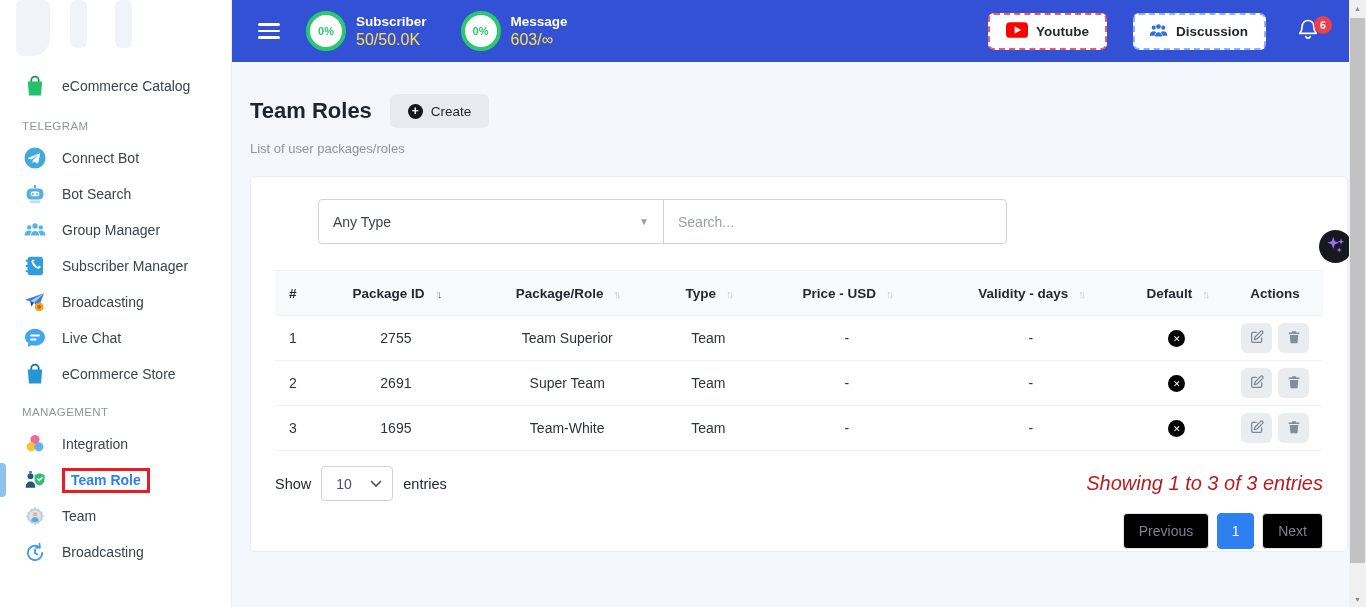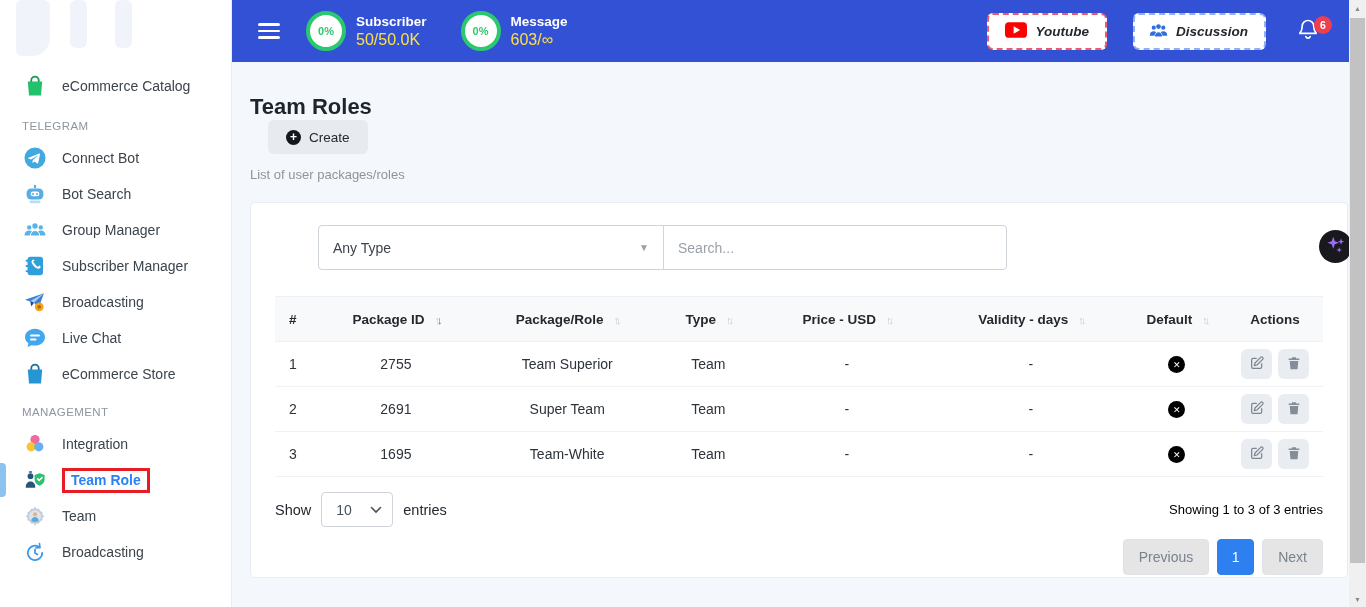--- a/index.html
+++ b/index.html
@@ -29,28 +29,28 @@
   .main { flex:1; display:flex; flex-direction:column; height:607px; position:relative; }
   .topbar { height:62px; background:#3351d4; display:flex; align-items:center; padding:0 42px 0 26px; flex:0 0 62px; }
   .hamburger { width:22px; cursor:pointer; margin-right:26px; }
   .hamburger span { display:block; height:2.5px; background:#fff; border-radius:2px; margin:4px 0; }
   .topbar-stats { display:flex; align-items:center; gap:34px; }
   .stat { display:flex; align-items:center; gap:10px; }
   .stat-circle { width:40px; height:40px; border-radius:50%; background:#fff; border:4px solid #2bc86f; display:flex; align-items:center; justify-content:center; font-size:11px; font-weight:700; color:#2bc86f; }
   .stat-label { color:#fff; font-size:13.5px; font-weight:700; line-height:1.35; }
   .stat-value { color:#fde047; font-size:16px; font-weight:400; }
   .topbar-right { margin-left:auto; display:flex; align-items:center; }
-  .tb-btn { display:flex; align-items:center; gap:8px; height:37px; padding:0 16px; border-radius:6px; background:#fff; font-size:13.5px; font-weight:600; color:#23292f; cursor:pointer;font-style:italic; }
+  .tb-btn { display:flex; align-items:center; gap:8px; height:37px; padding:0 16px; border-radius:6px; background:#fff; font-size:13.5px; font-weight:600; color:#23292f; cursor:pointer; }
   .tb-btn.youtube { border:2px dashed #f05b63; }
   .tb-btn.discussion { border:2px dashed #8fb0f5; margin-left:26px;padding-left:14px; }
   .bell-wrap { position:relative; margin-left:30px; cursor:pointer; width:28px; height:30px; }
   .bell-badge { position:absolute; top:0px; right:-8px; min-width:18px; height:18px; border-radius:50%; background:#ee3f4f; color:#fff; font-size:10.5px; font-weight:700; display:flex; align-items:center; justify-content:center; }
 
   .content { flex:1; background:#f4f7fc; padding:32px 18px 0 18px; overflow:hidden; }
-  .title-row { display:flex; align-items:flex-start;flex-direction:column; }
+  .title-row { display:flex; align-items:center; }
   .page-title { font-size:22px; font-weight:700; color:#1d242c; }
   .create-btn { margin-left:18px; display:flex; align-items:center; gap:8px; background:#e7eaef; border:none; border-radius:6px; height:34px; padding:0 18px; font-size:13.5px; color:#23292f; cursor:pointer; font-family:inherit; }
   .plus-ic { width:15px; height:15px; border-radius:50%; background:#14181c; color:#fff; font-size:12px; font-weight:700; display:flex; align-items:center; justify-content:center; line-height:1; }
   .subtitle { margin-top:13px; font-size:13px; color:#8d959e; }
 
   .card { margin-top:20px; background:#fff; border:1px solid #e9edf3; border-radius:5px; padding:22px 24px; height:376px; }
   .filter-row { display:flex;margin-left:43px; }
   .type-select { width:346px; height:45px; border:1px solid #ced4da; border-radius:4px 0 0 4px; display:flex; align-items:center; padding:0 14px; font-size:14px; color:#3c434b; cursor:pointer; }
   .sel-arrow { margin-left:auto; color:#9aa1a9; font-size:10px; }
   .search-input { width:344px; height:45px; border:1px solid #ced4da; border-left:1px solid #ced4da; margin-left:-1px; border-radius:0 4px 4px 0; padding:0 14px; font-size:14px; color:#3c434b; font-family:inherit; outline:none; }
@@ -65,23 +65,23 @@
   .roles tbody td { height:45px; text-align:center; font-size:14px; color:#2d333a; border-bottom:1px solid #f0f2f6; padding:0 6px; }
   .roles tbody td.col-idx { text-align:left; padding-left:14px; }
   .x-circle { display:inline-flex; width:17px; height:17px; border-radius:50%; background:#000; color:#fff; font-size:9px; font-weight:700; align-items:center; justify-content:center; }
   .act-btn { display:inline-flex; width:31px; height:30px; border-radius:6px; background:#e9edf2; border:none; align-items:center; justify-content:center; margin:0 3px; cursor:pointer; }
   .act-btn svg { width:16px; height:16px; }
 
   .table-footer { display:flex; align-items:center; margin-top:15px; }
   .show-entries { display:flex; align-items:center; gap:10px; font-size:14.5px; color:#23292f; }
   .page-size-select { width:72px; height:35px; border:1px solid #ced4da; border-radius:4px; display:flex; align-items:center; padding:0 10px 0 14px; font-size:14px; color:#4a5158; cursor:pointer; }
   .page-size-select .chev { margin-left:auto; color:#4a5158; font-size:11px; }
-  .showing-text { margin-left:auto; font-size:13px; color:#000000; }
+  .showing-text { margin-left:auto; font-size:20px; color:#b91c1c;font-style:italic; }
   .pagination { display:flex; justify-content:flex-end; gap:8px; margin-top:12px; }
-  .pg-btn { height:36px; border:1px solid #dfe3e8; background:#e5e5e5; color:#7a828c; border-radius:4px; font-size:14px; padding:0 15px; cursor:pointer; font-family:inherit; }
+  .pg-btn { height:36px; border:1px solid #dfe3e8; background:#000000; color:#7a828c; border-radius:4px; font-size:14px; padding:0 15px; cursor:pointer; font-family:inherit; }
   .pg-btn.current { background:#2e80f0; border-color:#2e80f0; color:#fff; width:37px; padding:0; }
 
   
   .ai-fab { position:absolute; right:14px; top:230px; width:33px; height:33px; border-radius:50%; background:#18181f; display:flex; align-items:center; justify-content:center; cursor:pointer; z-index:5; }
 
   
   .scrollbar { position:absolute; right:0; top:0; width:17px; height:607px; background:#f0f0f0; z-index:6; }
   .sb-arrow { position:absolute; left:0; width:17px; height:16px; color:#8a8a8a; font-size:7px; display:flex; align-items:center; justify-content:center; cursor:pointer; }
   .sb-arrow.up { top:0; } .sb-arrow.down { bottom:0; }
   .sb-thumb { position:absolute; left:1px; top:18px; width:15px; height:545px; background:#c2c2c2; cursor:pointer; }

